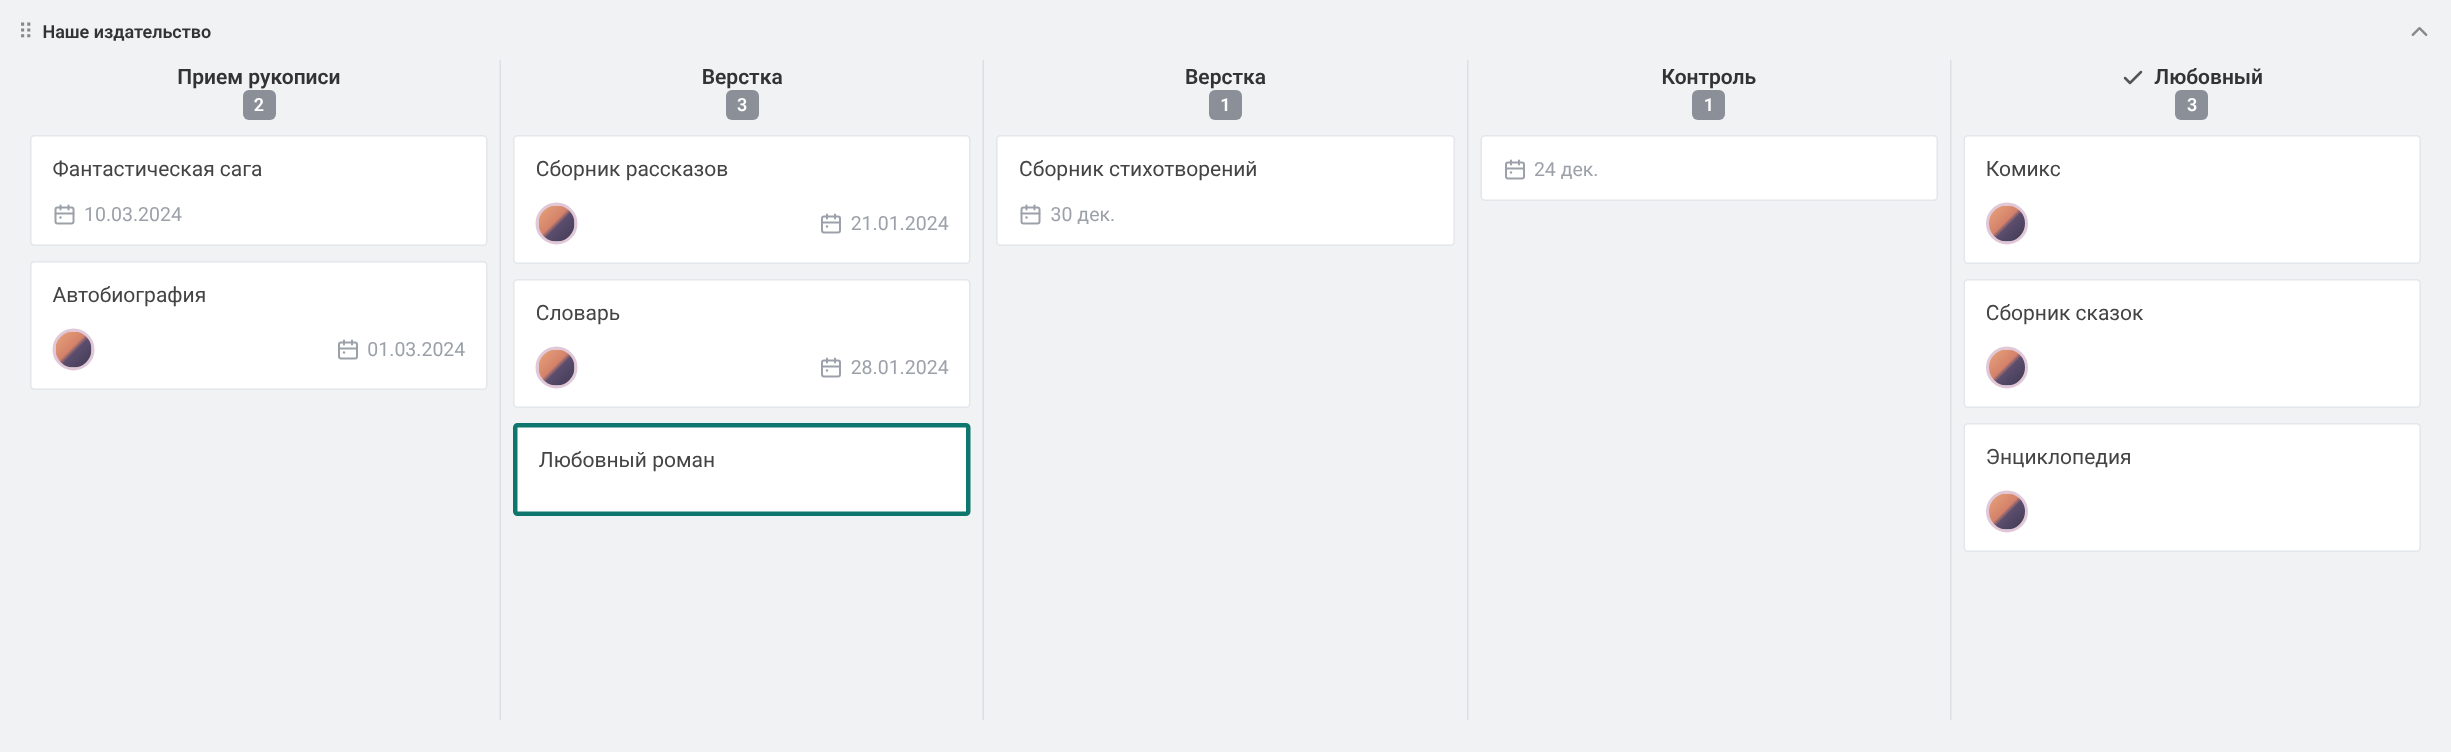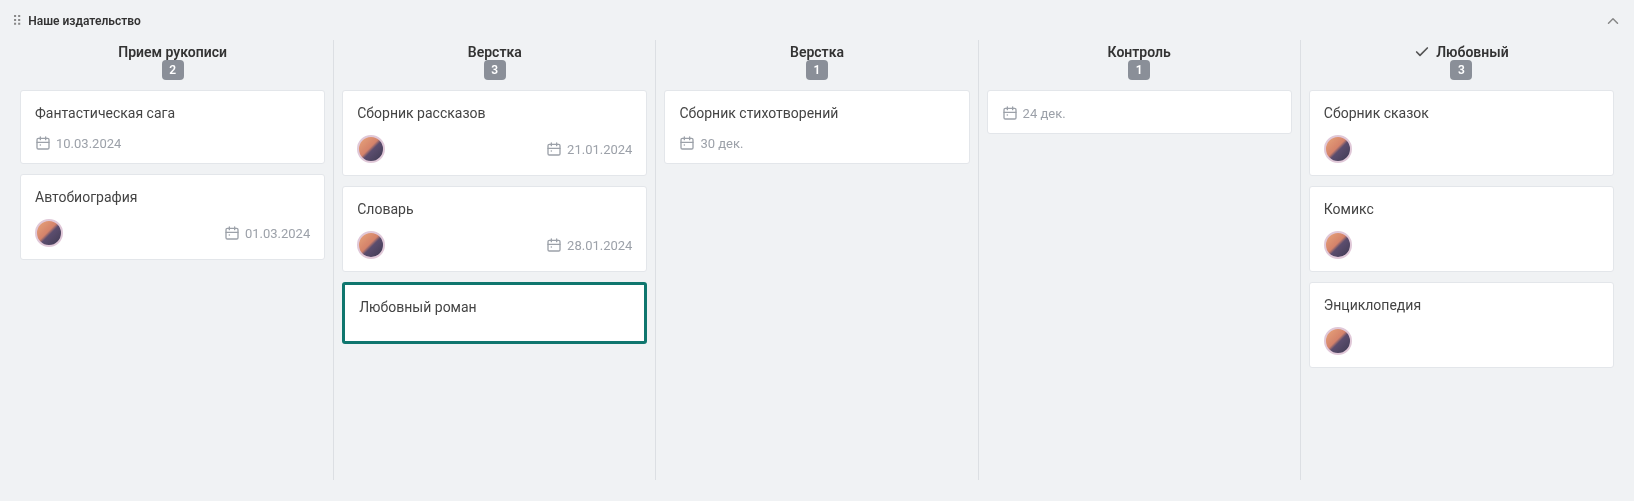--- a/index.html
+++ b/index.html
@@ -292,27 +292,27 @@
             <span class="check-icon">
               <svg width="16" height="16" viewBox="0 0 24 24" fill="none" stroke="#555" stroke-width="2.5" stroke-linecap="round" stroke-linejoin="round">
                 <polyline points="20 6 9 17 4 12"></polyline>
               </svg>
             </span>
             <span class="column-title">Любовный</span>
           </div>
           <span class="badge">3</span>
         </div>
         <div class="card">
+          <div class="card-title">Комикс</div>
+          <div class="card-footer">
+            <div class="avatar"></div>
+          </div>
+        </div>
+        <div class="card">
           <div class="card-title">Сборник сказок</div>
-          <div class="card-footer">
-            <div class="avatar"></div>
-          </div>
-        </div>
-        <div class="card">
-          <div class="card-title">Комикс</div>
           <div class="card-footer">
             <div class="avatar"></div>
           </div>
         </div>
         <div class="card">
           <div class="card-title">Энциклопедия</div>
           <div class="card-footer">
             <div class="avatar"></div>
           </div>
         </div>

